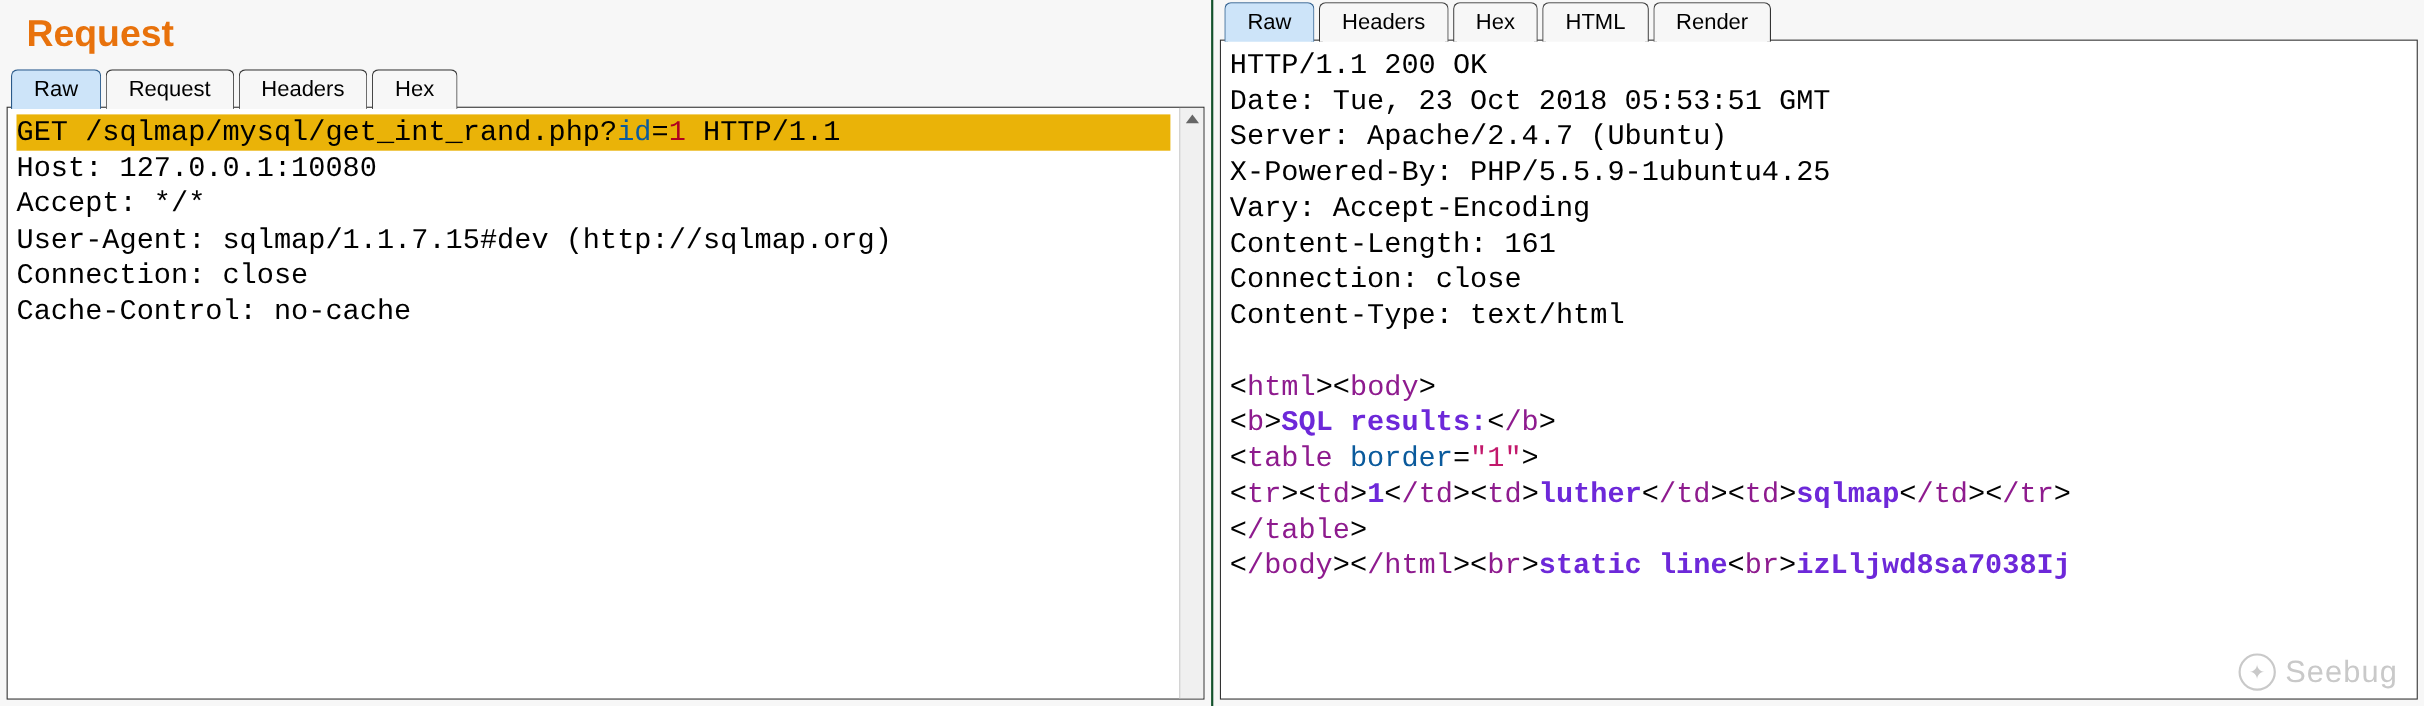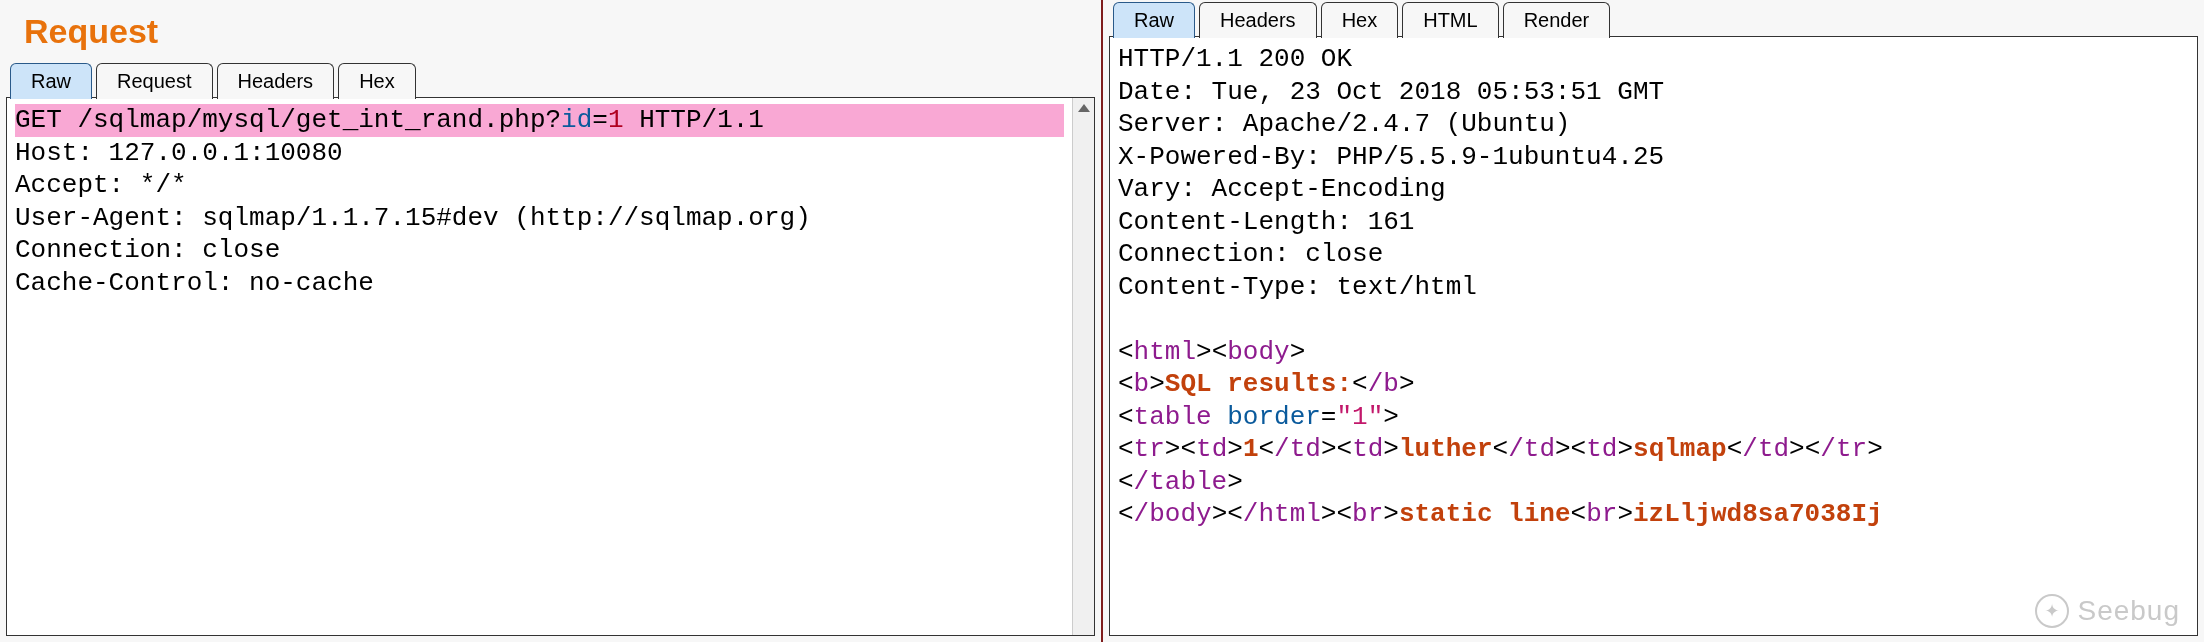--- a/index.html
+++ b/index.html
@@ -16,21 +16,21 @@
     width: 100%;
     height: 100%;
   }
   .panel {
     flex: 1;
     display: flex;
     flex-direction: column;
     padding: 0;
   }
   .panel.left {
-    border-right: 2px solid #7f1d1d;
+    border-right: 2px solid #14532d;
   }
   .panel-title {
     color: #e8720c;
     font-size: 34px;
     font-weight: bold;
     padding: 12px 24px 10px 24px;
   }
   .tabs {
     display: flex;
     padding-left: 10px;
@@ -88,24 +88,24 @@
     border-bottom: 8px solid #666;
     position: absolute;
     left: 50%;
     transform: translateX(-50%);
     top: 6px;
   }
   
   .t-tag { color: #8e1b8e; }
   .t-attr { color: #0a5a9c; text-align: center; }
   .t-val { color: #c2186b; }
-  .t-bold { font-weight: bold; color: #c2410c; }
+  .t-bold { font-weight: bold; color: #6d28d9; }
   .t-param { color: #0a5a9c; }
   .t-pval { color: #b00020; }
-  .req-first { background: #f9a8d4; display: inline-block; width: 100%; }
+  .req-first { background: #eab308; display: inline-block; width: 100%; }
   .watermark {
     position: absolute;
     right: 24px;
     bottom: 14px;
     color: #c9c9c9;
     font-size: 28px;
     letter-spacing: 1px;
     font-family: Arial, sans-serif;
     display: flex;
     align-items: center;

